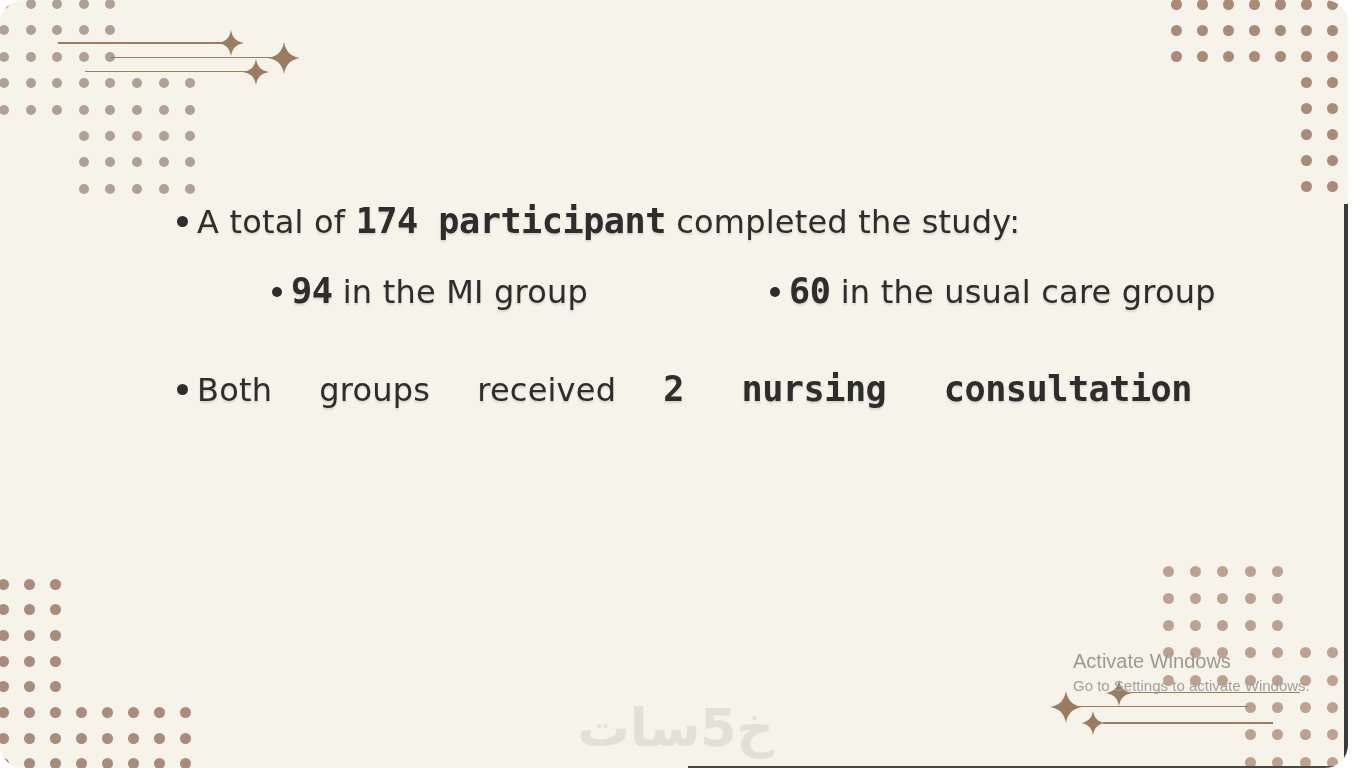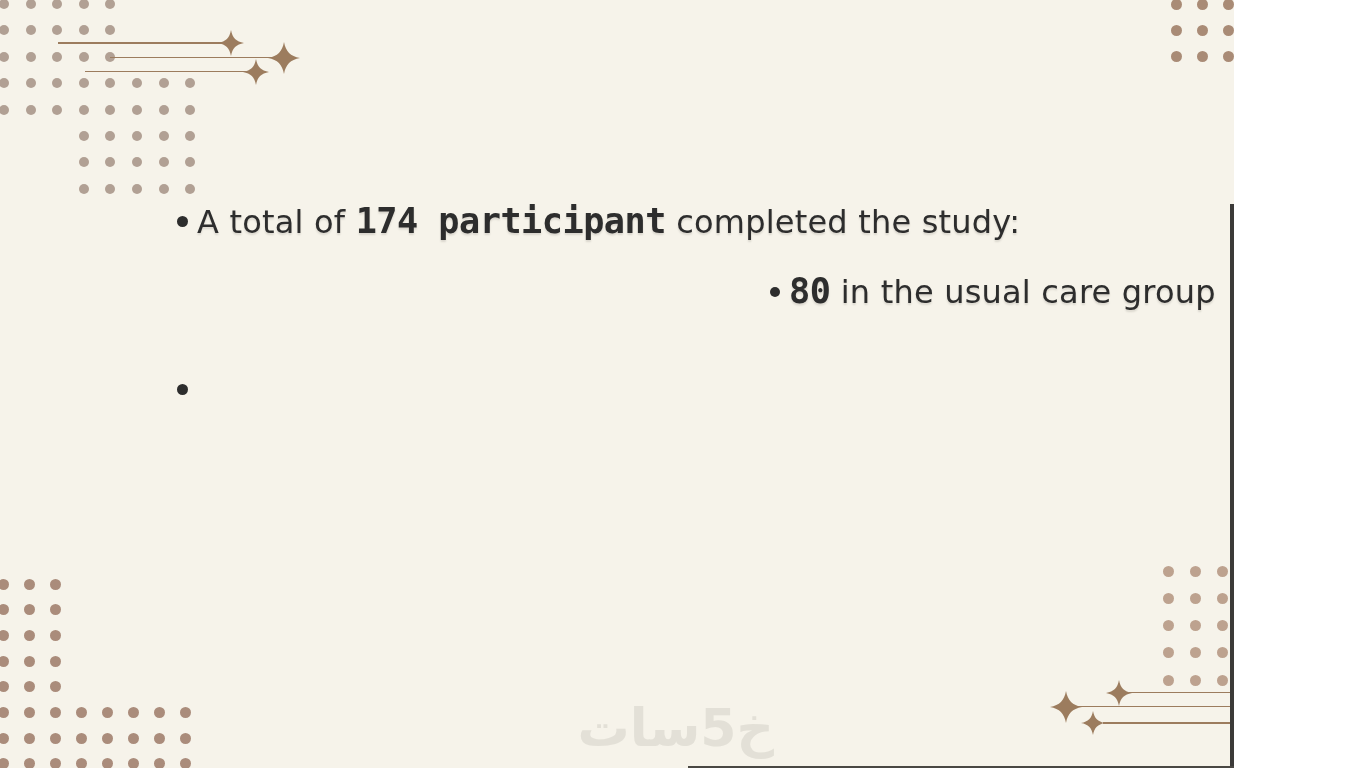--- a/index.html
+++ b/index.html
@@ -1,22 +1,23 @@
 <!DOCTYPE html>
 <html><head>
 <meta charset="utf-8">
 <style>
   html,body{margin:0;padding:0;}
   .slide{
     position:relative;
-    width:1234px;height:768px;
+    width:1348px;height:768px;
     background:#f6f3ea;
     overflow:hidden;
     font-family:"DejaVu Sans", sans-serif;
     color:#2d2d2d;
+    border-radius:23px;
   }
   .dot{position:absolute;border-radius:50%;}
   .sline{position:absolute;height:1.6px;}
   .sstar{position:absolute;}
   .row{position:absolute;display:flex;align-items:flex-start;}
   .txt{font-size:32px;line-height:38px;letter-spacing:.2px;
        text-shadow:0 2px 2px rgba(60,55,50,.15);}
   .em{font-family:"DejaVu Sans Mono", monospace;font-weight:bold;
       font-size:1.1em;letter-spacing:-0.5px;}
   .bdot{display:inline-block;width:11px;height:11px;border-radius:50%;
@@ -235,28 +236,37 @@
       <div class="sstar" style="left: 1081px; top: 711px; width: 24px; height: 24px;"><svg width="24" height="24" viewBox="0 0 24 24">
           <path d="M12 0C13.4 7.3 16.7 10.6 24 12C16.7 13.4 13.4 16.7 12 24C10.6 16.7 7.3 13.4 0 12C7.3 10.6 10.6 7.3 12 0Z" fill="#9c7c5e"></path>
         </svg></div>
     </div>
 
   <div class="row" style="left:177px;top:202px;">
     <span class="bdot"></span>
     <div class="txt"><span>A total of </span><span class="em">174 participant</span><span> completed the study:</span></div>
   </div>
 
+  <div class="row" style="left:272px;top:272px;">
+    <span class="bdot subdot"></span>
+    <div class="txt"><span class="em">94</span><span> in the MI group</span></div>
+  </div>
   <div class="row" style="left:770px;top:272px;">
     <span class="bdot subdot"></span>
-    <div class="txt"><span class="em">80</span><span> in the usual care group</span></div>
+    <div class="txt"><span class="em">60</span><span> in the usual care group</span></div>
   </div>
 
   <div class="b2">
     <span class="bdot b2dot"></span>
-  </div>
-
-
+    <div class="jline"><span>Both groups received </span><span class="em">2 nursing consultation</span></div>
+  </div>
+
+
+  <div class="wm-activate">
+    <div class="t1">Activate Windows</div>
+    <div class="t2">Go to Settings to activate Windows.</div>
+  </div>
 
   <div class="wm-brand">خ5سات</div>
 
   <div class="edge-right"></div>
   <div class="edge-bottom"></div>
 </div>
 
 </body></html>

